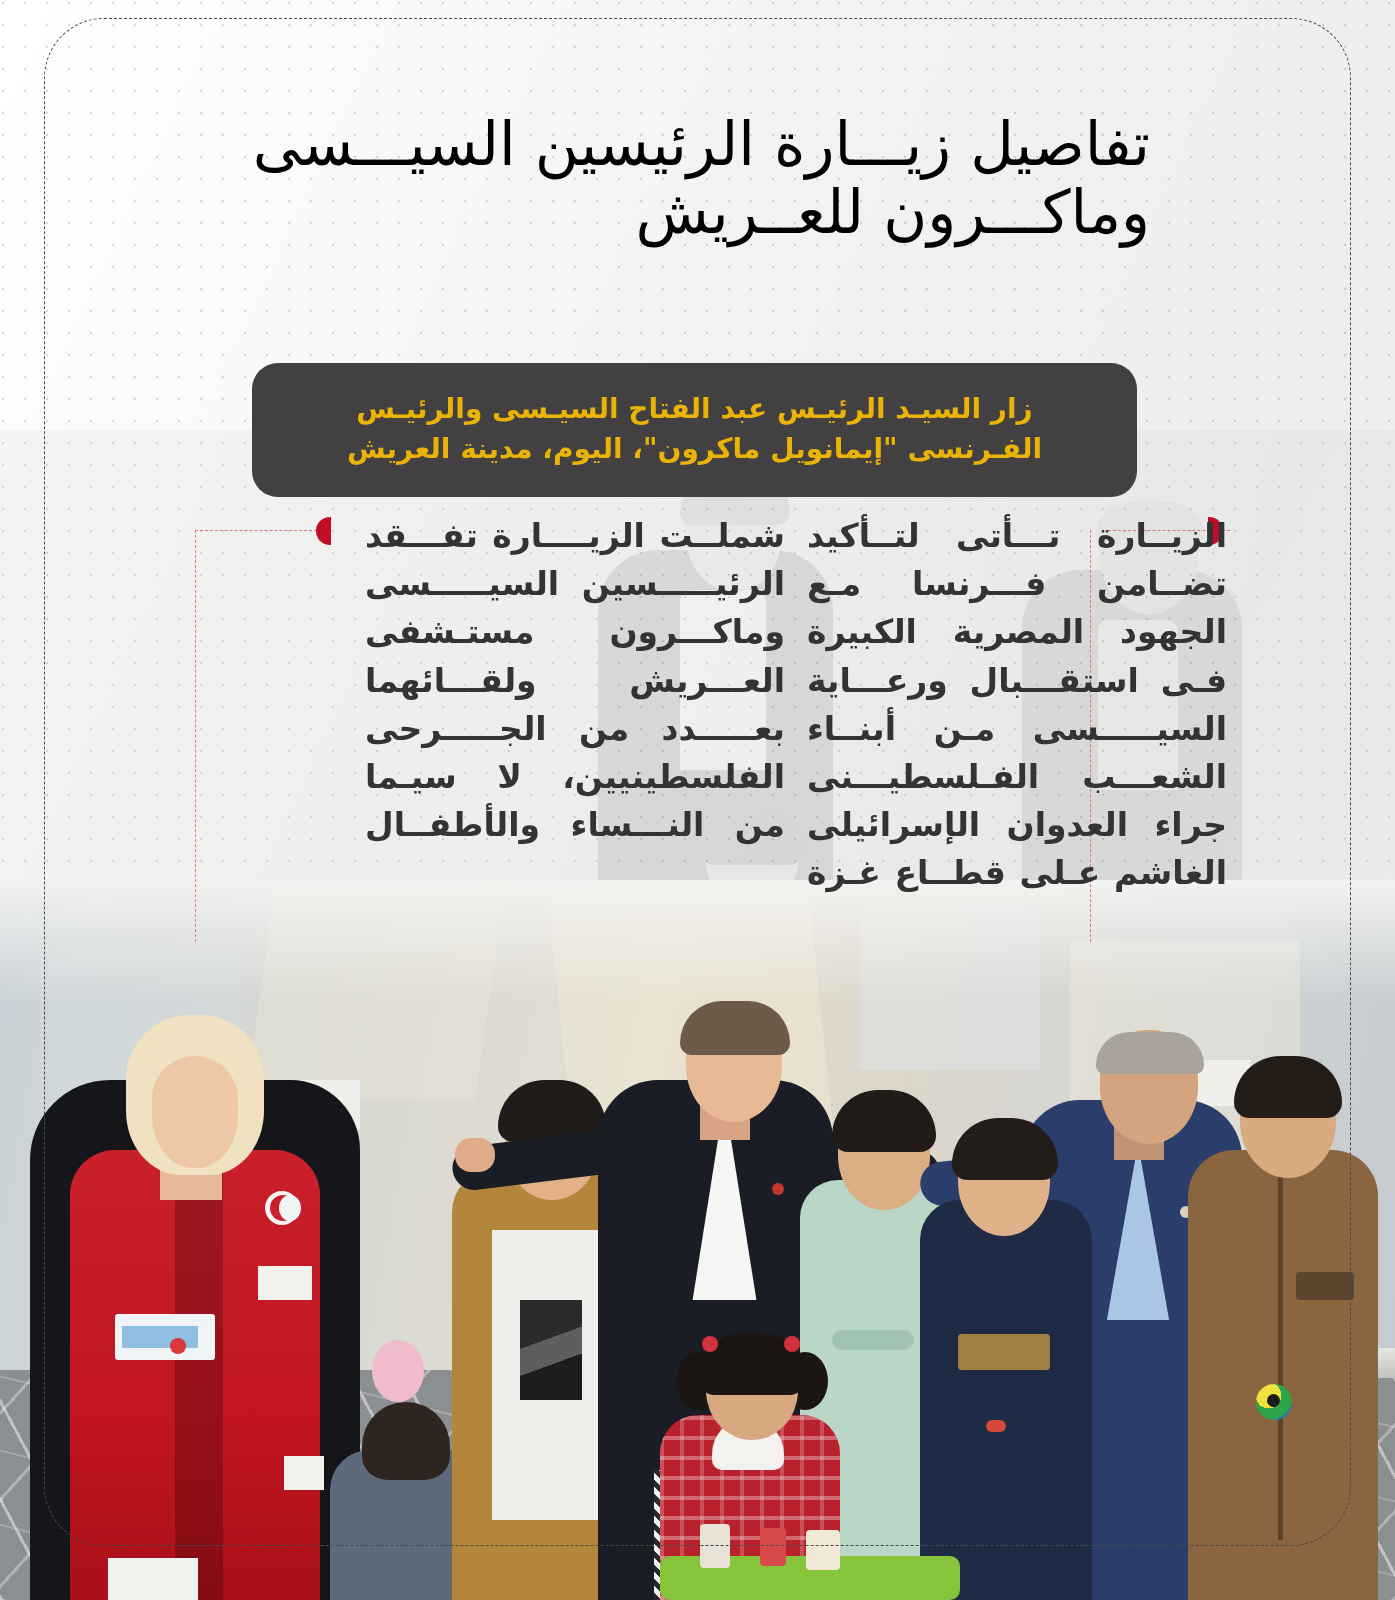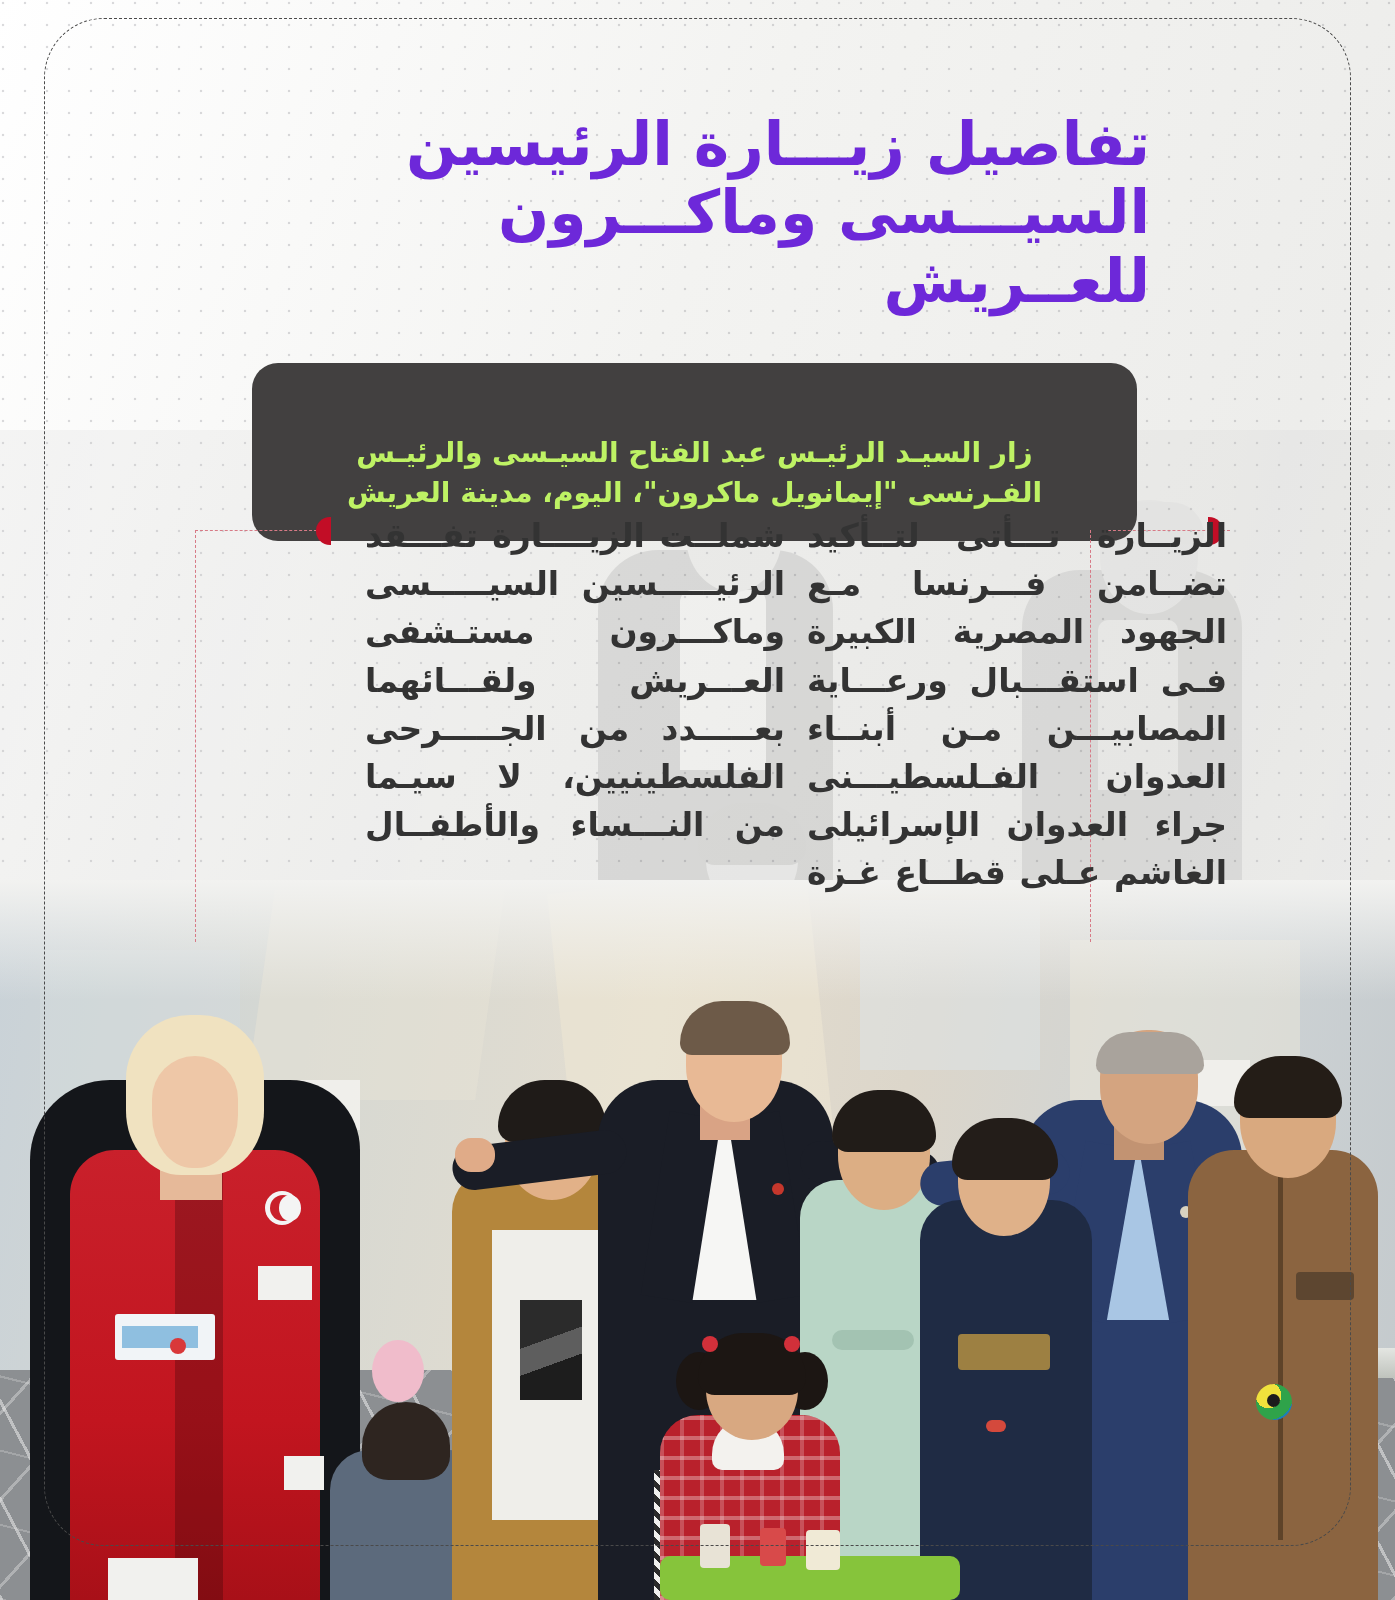--- a/index.html
+++ b/index.html
@@ -93,47 +93,46 @@
   }
   .kicker {
     color: #c8102e;
     font-size: 30px;
     font-weight: 900;
     line-height: 1.22;
     letter-spacing: -0.4px;
     margin-bottom: 6px;
   }
   .headline {
-    color: #6d28d9;
+    color: #000000;
     font-size: 60px;
-    font-weight: 700;
+    font-weight: 400;
     line-height: 1.14;
     letter-spacing: -1.2px;
   }
 
   
   .summary-box {
     position: absolute;
     top: 363px;
     right: 258px;
     width: 885px;
     background: #424040;
     border-radius: 26px;
     padding: 26px 38px 28px 38px;
     z-index: 20;
     direction: rtl;
     text-align: center;
   }
   .summary-box .txt {
-    color: #bef264;
+    color: #eab308;
     font-size: 28px;
     font-weight: 800;
     line-height: 1.42;
     letter-spacing: -0.3px;
-    margin-top: 44px;
   }
 
   
   .cols {
     position: absolute;
     top: 512px;
     left: 0;
     width: 1395px;
     height: 430px;
     z-index: 20;
@@ -519,21 +518,21 @@
       <div class="dot"></div>
     </div>
 
     <div class="bracket bracket-left">
       <div class="h-line"></div>
       <div class="v-line"></div>
       <div class="dot"></div>
     </div>
 
     <div class="col col-right">
-      <div class="body">الزيــارة تـــأتى لتــأكيد تضــامن فـــرنسا مـع الجهود المصرية الكبيرة فـى استقـــبال ورعـــاية المصابيـــن مـن أبنــاء العدوان الفـلسطيـــنى جراء العدوان الإسرائيلى الغاشم عـلى قطــاع غـزة</div>
+      <div class="body">الزيــارة تـــأتى لتــأكيد تضــامن فـــرنسا مـع الجهود المصرية الكبيرة فـى استقـــبال ورعـــاية السيـــــسى مـن أبنــاء الشعـــب الفـلسطيـــنى جراء العدوان الإسرائيلى الغاشم عـلى قطــاع غـزة</div>
     </div>
 
     <div class="col col-left">
       <div class="body">شملــت الزيــــارة تفـــقد الرئيـــــسين السيـــــسى وماكـــرون مستـشفى العـــريش ولقـــائهما بعـــــدد من الجـــــرحى الفلسطينيين، لا سيـما من النـــساء والأطفــال</div>
     </div>
   </div>
 
   <div class="outer-frame"></div>
 
 </div>

